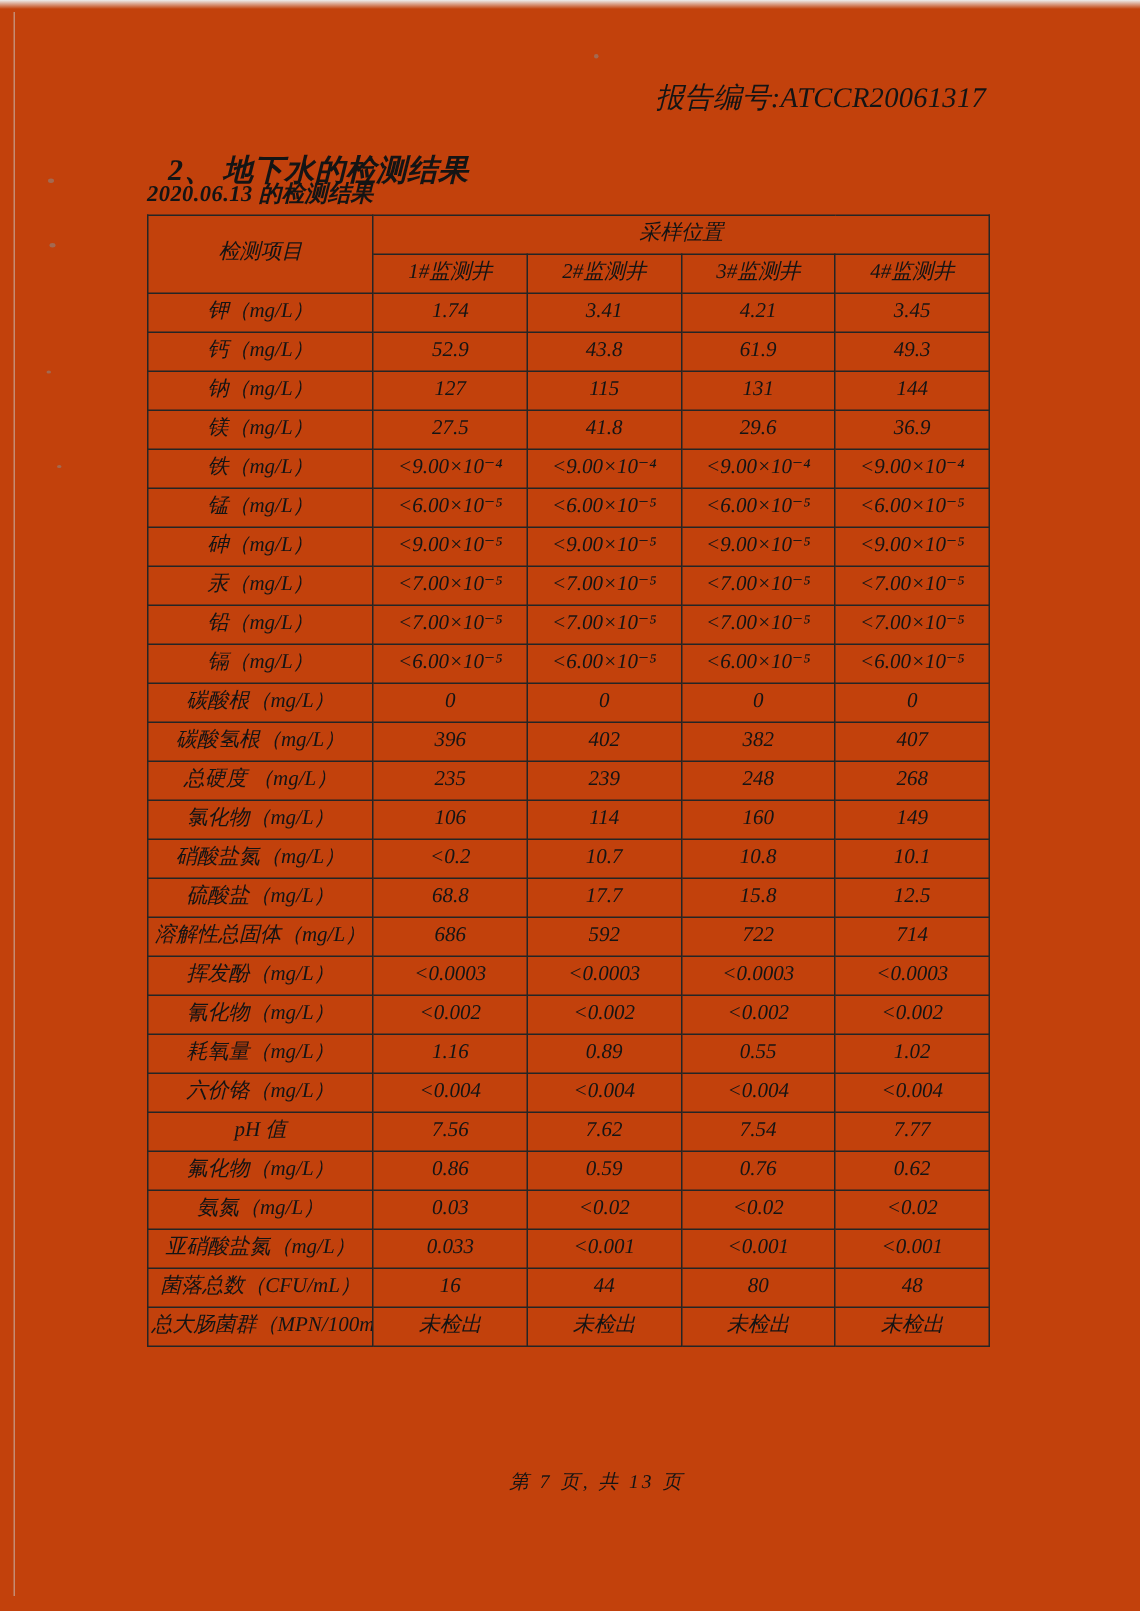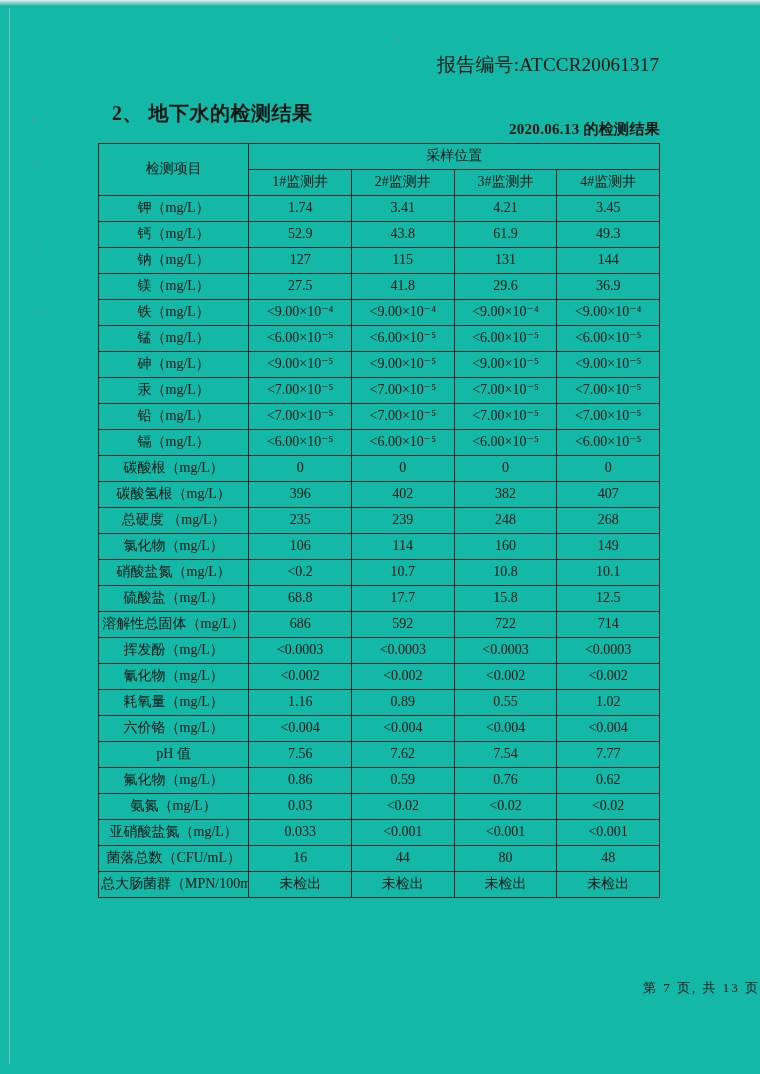--- a/index.html
+++ b/index.html
@@ -6,21 +6,22 @@
   html, body { background: #ffffff; }
   body {
     width: 760px; height: 1074px;
     font-family: "Liberation Serif", "DejaVu Serif", serif;
     color: #141414;
     position: relative;
     overflow: hidden;
   }
   .page {
     position: absolute; inset: 0;
-    background: #14b8a6;
+    background: #c2410c;
+    font-style: italic;
   }
   
   .scan-edge-left {
     position: absolute; left: 9px; top: 8px; bottom: 10px; width: 1px;
     background: #c9c9c9; opacity: .55;
   }
   .scan-edge-top {
     position: absolute; left: 0; right: 0; top: 0; height: 6px;
     background: linear-gradient(#ededed, rgba(255,255,255,0));
   }
@@ -37,21 +38,21 @@
   .report-number {
     position: absolute; left: 437px; top: 52px;
     font-size: 19px; letter-spacing: .2px; white-space: nowrap;
   }
   .section-heading {
     position: absolute; left: 112px; top: 100px;
     font-size: 20px; font-weight: bold; letter-spacing: .5px; white-space: nowrap;
   }
   .table-title {
     position: absolute; left: 98px; top: 120px; width: 562px;
-    text-align: right; font-size: 15px; font-weight: bold; letter-spacing: .3px;
+    text-align: left; font-size: 15px; font-weight: bold; letter-spacing: .3px;
   }
   table.results {
     position: absolute; left: 98px; top: 143px; width: 562px;
     border-collapse: collapse; table-layout: fixed;
     font-size: 14px;
   }
   table.results col.c-item { width: 26.8%; }
   table.results col.c-val  { width: 18.3%; }
   table.results th, table.results td {
     border: 1px solid #252525;
@@ -59,21 +60,21 @@
     font-weight: normal;
     padding: 0 2px;
     height: 26px;
     line-height: 1.15;
     white-space: nowrap;
     overflow: hidden;
   }
   table.results thead th { height: 26px; }
   .footer {
     position: absolute; left: 0; right: 0; top: 979px;
-    text-align: right; font-size: 13px; letter-spacing: 2px; padding-left: 36px;
+    text-align: center; font-size: 13px; letter-spacing: 2px; padding-left: 36px;
   }
 </style>
 </head>
 <body>
 
 <div class="page">
   <div class="scan-edge-top"></div>
   <div class="scan-edge-left"></div>
   <div class="speck s1"></div>
   <div class="speck s2"></div>

